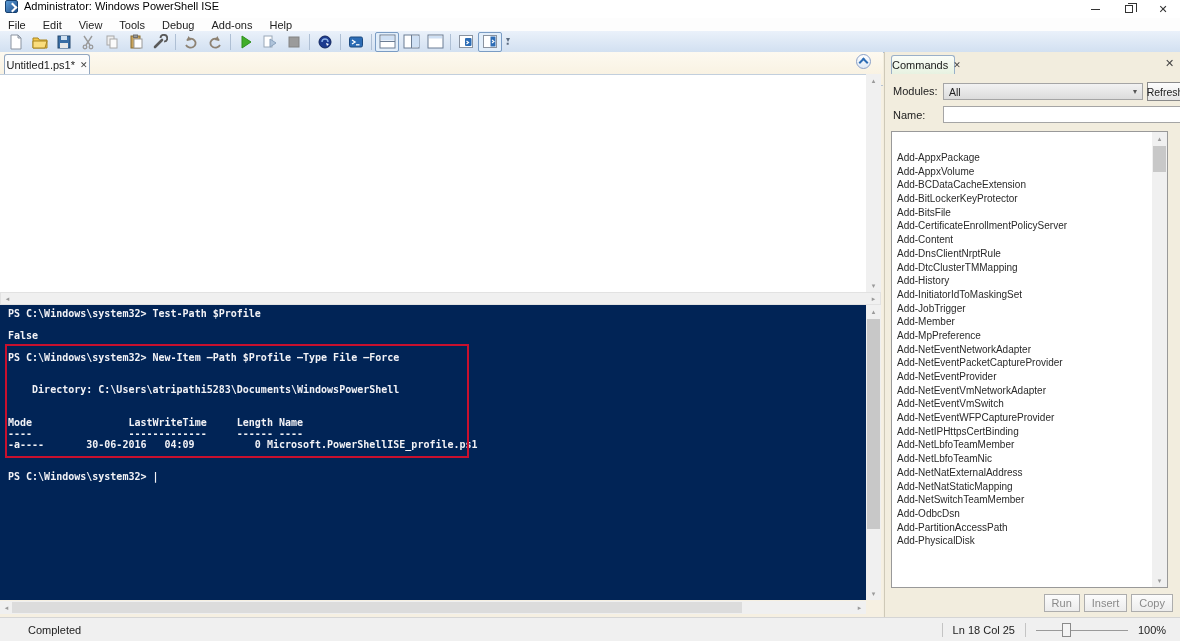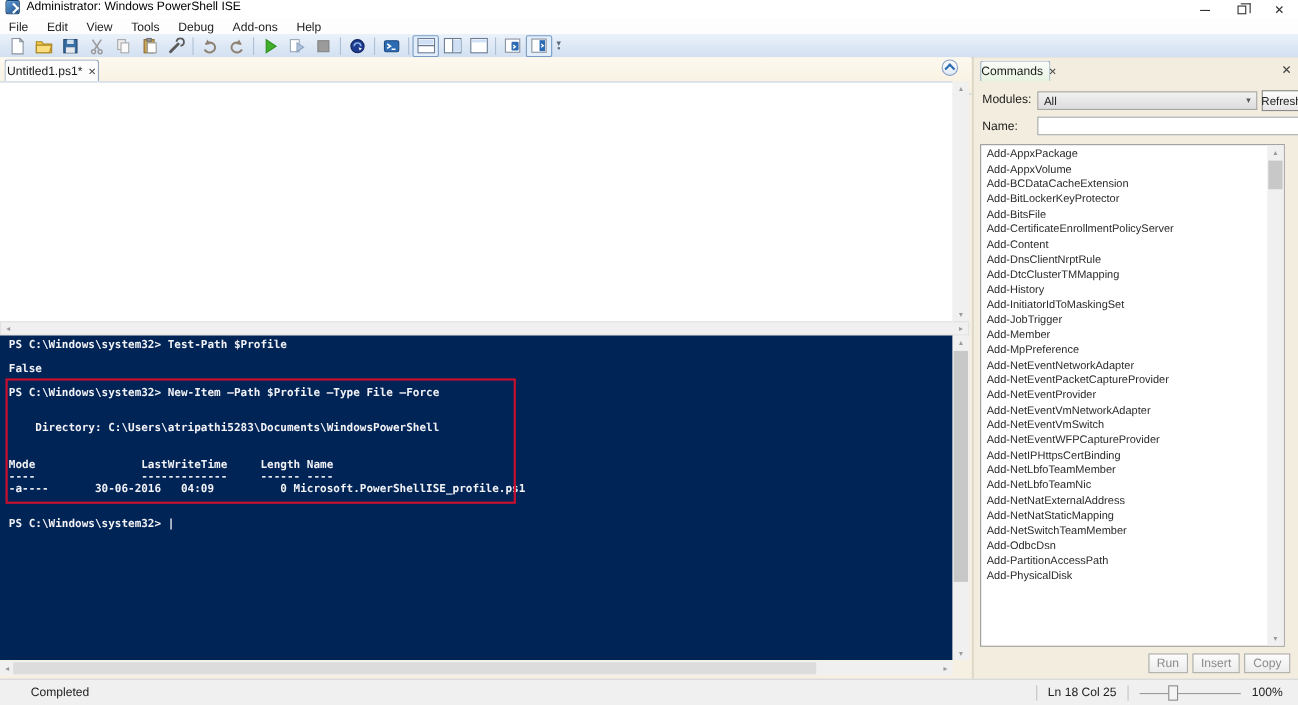--- a/index.html
+++ b/index.html
@@ -63,21 +63,21 @@
   .cmd-tab { position:absolute; left:6px; top:3px; width:64px; height:19px; background:linear-gradient(#fbfdf8,#e7f2e1);
     border:1px solid #9ab0c8; border-bottom:none; border-radius:3px 3px 0 0; display:flex; align-items:center; justify-content:space-between; gap:5px; font-size:11px; }
   .panel-close { position:absolute; left:280px; top:5px; font-size:11px; color:#444; }
   .cmd-row { position:absolute; left:8px; display:flex; align-items:center; font-size:11px; color:#222; }
   .dropdown { position:absolute; left:50px; top:0; width:200px; height:17px; border:1px solid #a5a5a5;
     background:linear-gradient(#f2f2f2,#dcdcdc); display:flex; align-items:center; padding:0 5px; font-size:10.5px; }
   .dropdown .chev { margin-left:auto; font-size:8px; color:#555; }
   .refresh-btn { position:absolute; left:254px; top:-1px; width:36px; height:19px; border:1px solid #8a8a8a;
     background:linear-gradient(#fdfdfd,#e6e6e6); font-size:10.5px; display:flex; align-items:center; justify-content:center; }
   .name-input { position:absolute; left:50px; top:0; width:239px; height:17px; border:1px solid #a5a5a5; background:#fff; font-size:10.5px; padding:0 4px; font-family:"Liberation Sans", sans-serif; }
-  .cmd-list { position:absolute; left:6px; top:79px; width:277px; height:457px; background:#ffffff; border:1px solid #999; overflow:hidden; padding-top:2px; }
+  .cmd-list { position:absolute; left:6px; top:79px; width:277px; height:457px; background:#ffffff; border:1px solid #999; overflow:hidden; padding-top:19px; }
   .command-item { height:13.7px; line-height:13.7px; font-size:10px; color:#2a2a2a; padding-left:5px; white-space:nowrap; }
   .cmd-list-scroll { position:absolute; left:267px; top:80px; width:15px; height:455px; background:#f0f0f0; }
   .cmd-list-thumb { position:absolute; left:1px; top:14px; width:13px; height:26px; background:#c8c8c8; }
   .panel-buttons { position:absolute; right:7px; top:542px; display:flex; gap:4px; }
   .panel-btn { height:18px; padding:0 7px; border:1px solid #adadad; background:linear-gradient(#fcfcfc,#ececec); font-size:11px; color:#8a8a8a; display:flex; align-items:center; }
 
   
   .statusbar { position:absolute; left:0; top:617px; width:1180px; height:24px; background:#f0f0f0; border-top:1px solid #d5d5d5; display:flex; align-items:center;padding-left:20px; }
   .status-text { margin-left:8px; font-size:11px; color:#222; }
   .status-right { margin-left:auto; display:flex; align-items:center; margin-right:10px; gap:10px; }

